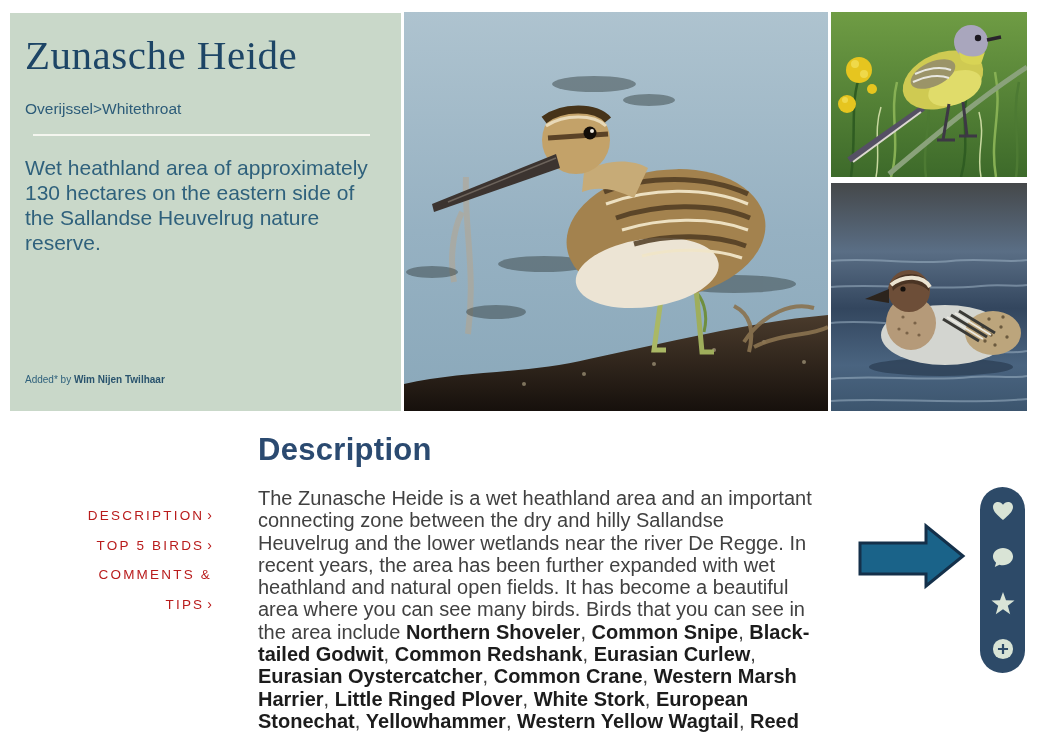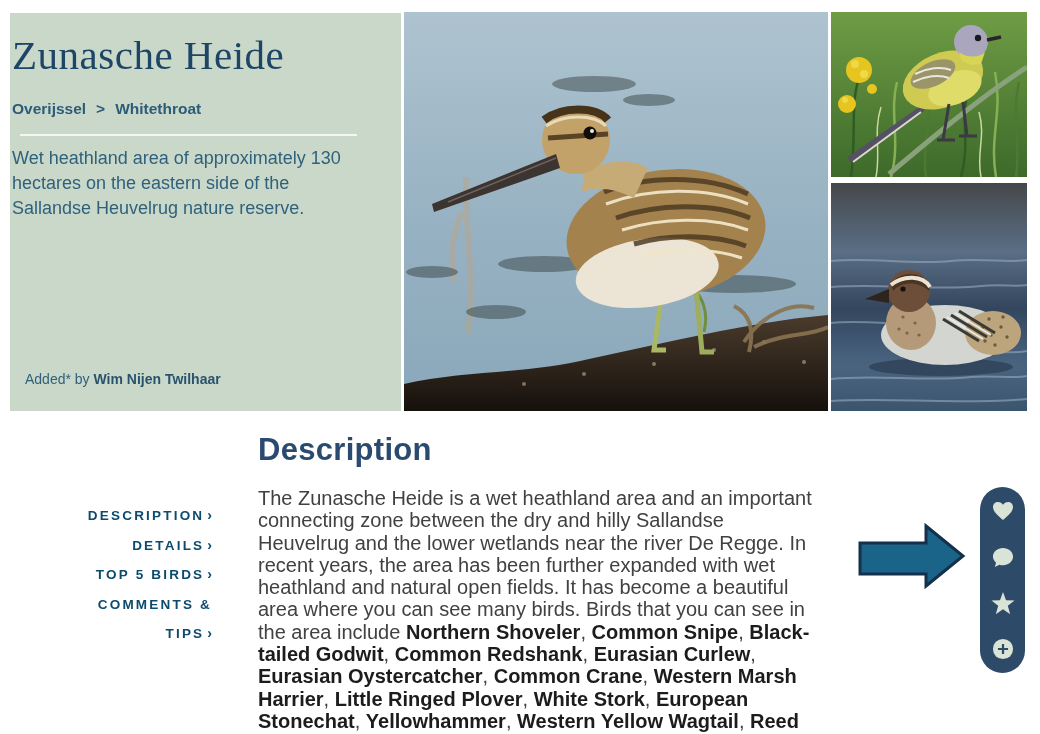--- a/index.html
+++ b/index.html
@@ -11,58 +11,57 @@
     background: #ffffff;
     overflow: hidden;
   }
 
   
   .hero-panel {
     position: absolute;
     left: 10px; top: 13px;
     width: 391px; height: 398px;
     background: #c9d8c9;
-    padding: 20px 24px 22px 2px;
+    padding: 20px 24px 22px 15px;
   }
   .hero-title {
     font-family: "Liberation Serif", "DejaVu Serif", serif;
     font-size: 41px;
     font-weight: 500;
     color: #1d4566;
     letter-spacing: 0.5px;
     line-height: 1.1;
   }
   .breadcrumb {
     margin-top: 22px;
     font-size: 15.5px;
-    font-weight: 700;
+    font-weight: 400;
     color: #2d5c79;
     display: flex;
-    gap: 10px;
     align-items: center;
   }
   .breadcrumb a { color: #2d5c79; text-decoration: none; cursor: pointer; }
   .panel-divider {
     margin-top: 16px;
     margin-left: 8px;
     width: 337px;
     height: 2px;
     background: #f4f6ef;
   }
   .hero-summary {
-    margin-top: 10px;
-    font-size: 18px;
+    margin-top: 19px;
+    font-size: 21px;
     line-height: 25px;
     color: #2f617c;
     max-width: 350px;
   }
   .hero-meta {
     position: absolute;
     left: 15px; bottom: 20px;
-    font-size: 14px;
+    font-size: 10px;
     line-height: 23px;
     color: #2f617c;
   }
   .hero-meta b { font-weight: 700; color: #29536d; }
 
   .photo { position: absolute; overflow: hidden; cursor: pointer; }
   .photo svg { display: block; }
   .photo-main  { left: 404px; top: 12px;  width: 424px; height: 399px; }
   .photo-tr    { left: 831px; top: 12px;  width: 196px; height: 165px; }
   .photo-br    { left: 831px; top: 183px; width: 196px; height: 228px; }
@@ -78,24 +77,24 @@
   }
   .side-nav {
     position: absolute;
     left: 50px; top: 501px;
     width: 162px;
     text-align: right;
   }
   .side-nav a {
     display: block;
     font-size: 13.5px;
-    font-weight: 700;
+    font-weight: 400;
     letter-spacing: 2.2px;
     line-height: 29.5px;
-    color: #0c4a6e;
+    color: #b91c1c;
     text-decoration: none;
     cursor: pointer;
   }
   .side-nav .chev { letter-spacing: 0; padding-left: 3px; font-size: 14px; }
 
   .description-text {
     position: absolute;
     left: 258px; top: 487px;
     width: 562px;
     font-size: 20px;
@@ -332,21 +331,20 @@
       </g>
     </svg>
   </div>
 
   <h2 class="section-heading">Description</h2>
 
   <nav class="side-nav">
 
       <a><span>DESCRIPTION</span><span class="chev">›</span></a>
 
-      <a><span>DETAILS</span><span class="chev">›</span></a>
 
 
       <a><span>TOP 5 BIRDS</span><span class="chev">›</span></a>
 
 
       <a><span>COMMENTS &amp; TIPS</span><span class="chev">›</span></a>
     </nav>
 
   <p class="description-text"><span>The Zunasche Heide is a wet heathland area and an important connecting zone between the dry and hilly Sallandse Heuvelrug and the lower wetlands near the river De Regge. In recent years, the area has been further expanded with wet heathland and natural open fields. It has become a beautiful area where you can see many birds. Birds that you can see in the area include </span><b>Northern Shoveler</b><span>, </span><b>Common Snipe</b><span>, </span><b>Black-tailed Godwit</b><span>, </span><b>Common Redshank</b><span>, </span><b>Eurasian Curlew</b><span>, </span><b>Eurasian Oystercatcher</b><span>, </span><b>Common Crane</b><span>, </span><b>Western Marsh Harrier</b><span>, </span><b>Little Ringed Plover</b><span>, </span><b>White Stork</b><span>, </span><b>European Stonechat</b><span>, </span><b>Yellowhammer</b><span>, </span><b>Western Yellow Wagtail</b><span>, </span><b>Reed Bunting</b><span> and </span><b>Greater Whitethroat</b><span>.</span></p>
 

